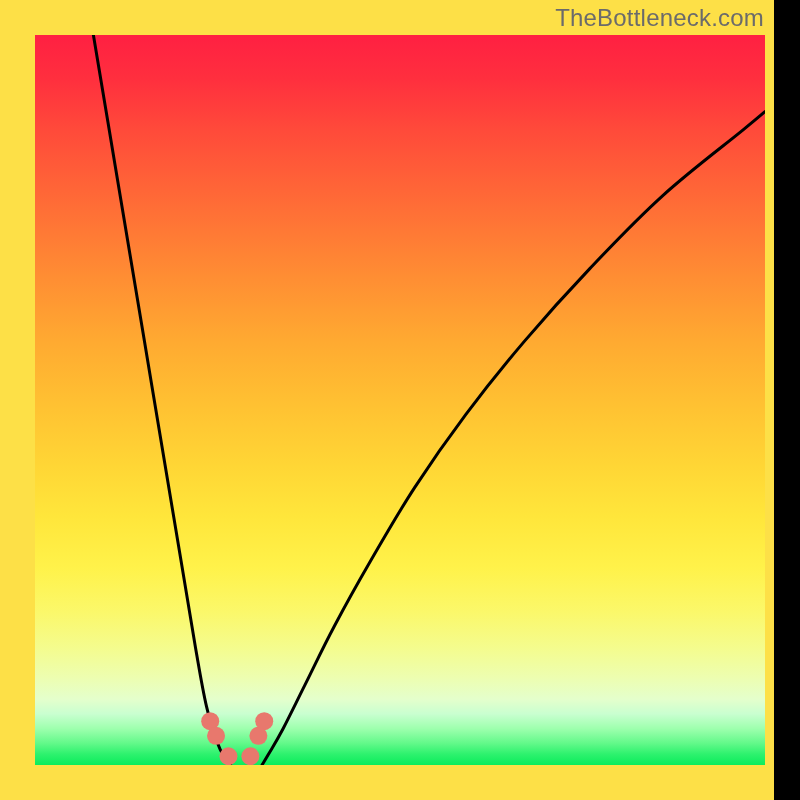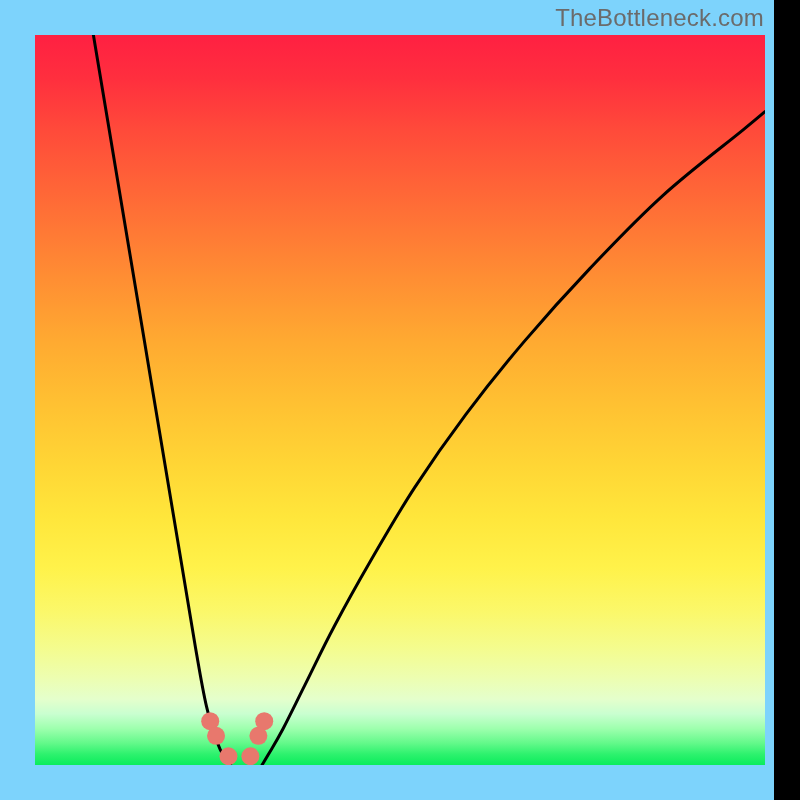--- a/index.html
+++ b/index.html
@@ -10,21 +10,21 @@
     background: #000;
     overflow: hidden;
     font-family: Arial, Helvetica, sans-serif;
   }
   .frame {
     position: absolute;
     left: 0;
     top: 0;
     width: 774px;
     height: 800px;
-    background: #7dd3fc;
+    background: #fde047;
   }
   .watermark {
     position: absolute;
     top: 4px;
     right: 10px;
     color: #6b6b6b;
     font-size: 24px;
     letter-spacing: 0.2px;
     font-weight: 400;
   }

